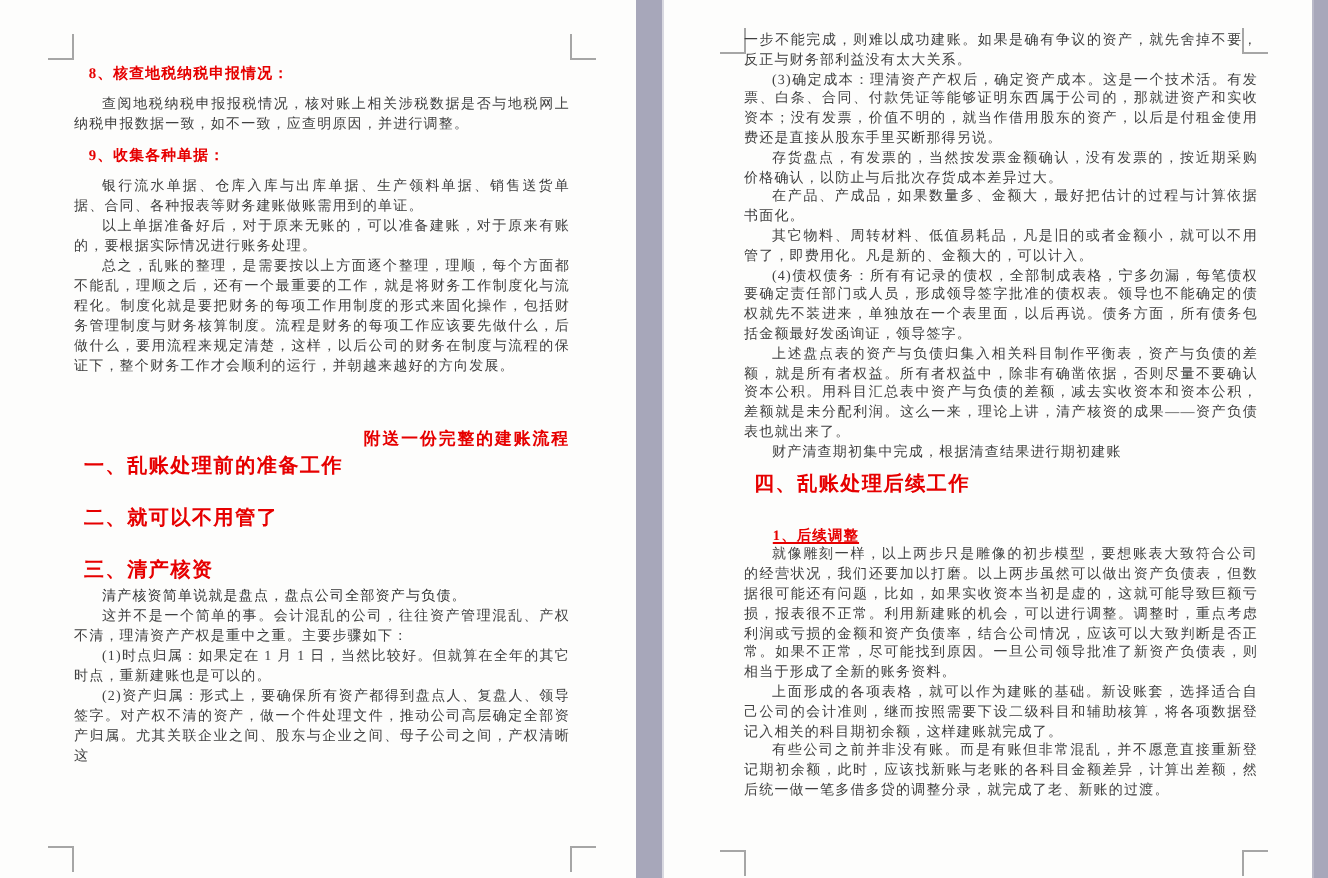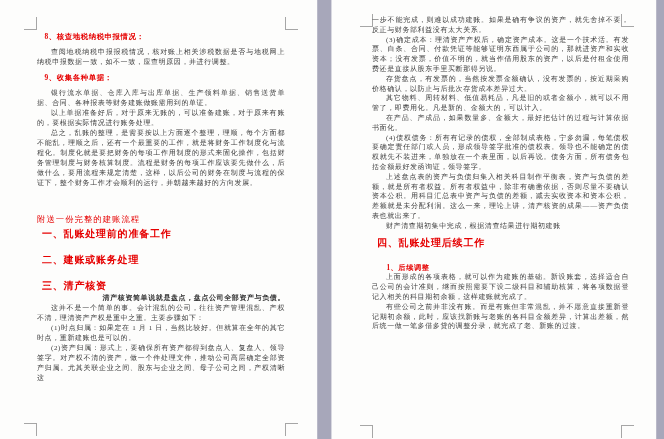--- a/index.html
+++ b/index.html
@@ -6,57 +6,57 @@
   body{
     width:664px;height:439px;overflow:hidden;
     background:#a7a7ba;
     font-family:"Liberation Serif","DejaVu Serif",serif;
   }
   .workspace{position:relative;width:664px;height:439px;background:#a7a7ba;}
   .page{
     position:absolute;top:0;height:439px;background:#fdfdfc;
     box-shadow:inset -1px 0 0 #b9b9c8;
   }
-  .page-left{left:0;width:318px;border-right:1px solid #8f8fa4;}
+  .page-left{left:0;width:318px;border-right:1px solid #8f8fa4;padding-left:33px;}
   .page-right{left:331px;width:325px;border-left:1px solid #d8d8e0;border-right:1px solid #8f8fa4;}
   .page-gap{position:absolute;top:0;left:318px;width:13px;height:439px;background:#a7a7ba;}
   .right-strip{position:absolute;top:0;left:657px;width:7px;height:439px;background:#a7a7ba;}
 
   .content{position:absolute;word-break:break-all;}
   .page-left .content{left:37px;top:26px;width:248px;}
   .page-right .content{left:40px;top:16px;width:257px;}
 
   .para{
     font-size:7px;line-height:10px;letter-spacing:.6px;
     color:#404040;text-align:justify;text-indent:2em;margin:0;
   }
   .page-right .para,.page-right .boldline,.page-right .sub{line-height:9.8px;}
   .para.cont{text-indent:0;}
   .h-num{
     color:#e60000;font-weight:bold;font-size:7.4px;line-height:10px;
     letter-spacing:.6px;text-indent:1em;margin:6px 0 5px;
   }
   .ctitle{
-    color:#e60000;font-weight:normal;font-size:8.4px;line-height:11px;
-    letter-spacing:1px;text-align:left;margin:26px 0 4px;
+    color:#e60000;font-weight:bold;font-size:8.4px;line-height:11px;
+    letter-spacing:1px;text-align:right;margin:26px 0 4px;
   }
   .section{
     color:#e60000;font-weight:bold;font-size:10px;line-height:10px;
     letter-spacing:.8px;text-indent:.5em;margin:2px 0 16px;
   }
   .section.gap{margin-top:6px;}
   .section.tight{margin-bottom:2px;}
   .sub{
     color:#e60000;font-weight:bold;font-size:7.2px;line-height:10px;
     letter-spacing:.6px;text-indent:2em;margin:0;
   }
-  .sub.gap{margin-top:12px;}
+  .sub.gap{margin-top:12px;text-decoration:underline;}
   .boldline{
-    font-weight:bold;color:#333;font-size:7px;line-height:10px;
-    letter-spacing:.6px;text-indent:2em;margin:0;text-align:right;
+    font-weight:normal;color:#333;font-size:7px;line-height:10px;
+    letter-spacing:.6px;text-indent:2em;margin:0;
   }
 
   .cropmark{position:absolute;width:12px;height:12px;}
   .cropmark.tl{border-right:1px solid #a6a6a6;border-bottom:1px solid #a6a6a6;}
   .cropmark.tr{border-left:1px solid #a6a6a6;border-bottom:1px solid #a6a6a6;}
   .cropmark.bl{border-right:1px solid #a6a6a6;border-top:1px solid #a6a6a6;}
   .cropmark.br{border-left:1px solid #a6a6a6;border-top:1px solid #a6a6a6;}
   .page-left  .cropmark.tl{left:24px;top:17px;}
   .page-left  .cropmark.tr{left:285px;top:17px;}
   .page-left  .cropmark.bl{left:24px;top:423px;}
@@ -78,46 +78,47 @@
     <div class="cropmark br"></div>
     <div class="content">
         <div class="h-num">8、核查地税纳税申报情况：</div>
         <div class="para">查阅地税纳税申报报税情况，核对账上相关涉税数据是否与地税网上纳税申报数据一致，如不一致，应查明原因，并进行调整。</div>
         <div class="h-num">9、收集各种单据：</div>
         <div class="para">银行流水单据、仓库入库与出库单据、生产领料单据、销售送货单据、合同、各种报表等财务建账做账需用到的单证。</div>
         <div class="para">以上单据准备好后，对于原来无账的，可以准备建账，对于原来有账的，要根据实际情况进行账务处理。</div>
         <div class="para">总之，乱账的整理，是需要按以上方面逐个整理，理顺，每个方面都不能乱，理顺之后，还有一个最重要的工作，就是将财务工作制度化与流程化。制度化就是要把财务的每项工作用制度的形式来固化操作，包括财务管理制度与财务核算制度。流程是财务的每项工作应该要先做什么，后做什么，要用流程来规定清楚，这样，以后公司的财务在制度与流程的保证下，整个财务工作才会顺利的运行，并朝越来越好的方向发展。</div>
         <div class="ctitle">附送一份完整的建账流程</div>
         <div class="section">一、乱账处理前的准备工作</div>
-        <div class="section">二、建账或账务处理</div>
+        <div class="section">二、就可以不用管了</div>
         <div class="section gap tight">三、清产核资</div>
         <div class="boldline">清产核资简单说就是盘点，盘点公司全部资产与负债。</div>
         <div class="para">这并不是一个简单的事。会计混乱的公司，往往资产管理混乱、产权不清，理清资产产权是重中之重。主要步骤如下：</div>
         <div class="para">(1)时点归属：如果定在 1 月 1 日，当然比较好。但就算在全年的其它时点，重新建账也是可以的。</div>
         <div class="para">(2)资产归属：形式上，要确保所有资产都得到盘点人、复盘人、领导签字。对产权不清的资产，做一个件处理文件，推动公司高层确定全部资产归属。尤其关联企业之间、股东与企业之间、母子公司之间，产权清晰这</div>
       </div>
   </div>
 
   <div class="page-gap"></div>
 
   <div class="page page-right">
     <div class="cropmark tl"></div>
     <div class="cropmark tr"></div>
     <div class="cropmark bl"></div>
     <div class="cropmark br"></div>
     <div class="content">
         <div class="para cont">一步不能完成，则难以成功建账。如果是确有争议的资产，就先舍掉不要，反正与财务部利益没有太大关系。</div>
         <div class="para">(3)确定成本：理清资产产权后，确定资产成本。这是一个技术活。有发票、白条、合同、付款凭证等能够证明东西属于公司的，那就进资产和实收资本；没有发票，价值不明的，就当作借用股东的资产，以后是付租金使用费还是直接从股东手里买断那得另说。</div>
         <div class="para">存货盘点，有发票的，当然按发票金额确认，没有发票的，按近期采购价格确认，以防止与后批次存货成本差异过大。</div>
+        <div class="para">在产品、产成品，如果数量多、金额大，最好把估计的过程与计算依据书面化。</div>
         <div class="para">其它物料、周转材料、低值易耗品，凡是旧的或者金额小，就可以不用管了，即费用化。凡是新的、金额大的，可以计入。</div>
-        <div class="para">在产品、产成品，如果数量多、金额大，最好把估计的过程与计算依据书面化。</div>
         <div class="para">(4)债权债务：所有有记录的债权，全部制成表格，宁多勿漏，每笔债权要确定责任部门或人员，形成领导签字批准的债权表。领导也不能确定的债权就先不装进来，单独放在一个表里面，以后再说。债务方面，所有债务包括金额最好发函询证，领导签字。</div>
         <div class="para">上述盘点表的资产与负债归集入相关科目制作平衡表，资产与负债的差额，就是所有者权益。所有者权益中，除非有确凿依据，否则尽量不要确认资本公积。用科目汇总表中资产与负债的差额，减去实收资本和资本公积，差额就是未分配利润。这么一来，理论上讲，清产核资的成果——资产负债表也就出来了。</div>
         <div class="para">财产清查期初集中完成，根据清查结果进行期初建账</div>
         <div class="section gap">四、乱账处理后续工作</div>
         <div class="sub gap">1、后续调整</div>
+        <div class="para">就像雕刻一样，以上两步只是雕像的初步模型，要想账表大致符合公司的经营状况，我们还要加以打磨。以上两步虽然可以做出资产负债表，但数据很可能还有问题，比如，如果实收资本当初是虚的，这就可能导致巨额亏损，报表很不正常。利用新建账的机会，可以进行调整。调整时，重点考虑利润或亏损的金额和资产负债率，结合公司情况，应该可以大致判断是否正常。如果不正常，尽可能找到原因。一旦公司领导批准了新资产负债表，则相当于形成了全新的账务资料。</div>
         <div class="para">上面形成的各项表格，就可以作为建账的基础。新设账套，选择适合自己公司的会计准则，继而按照需要下设二级科目和辅助核算，将各项数据登记入相关的科目期初余额，这样建账就完成了。</div>
         <div class="para">有些公司之前并非没有账。而是有账但非常混乱，并不愿意直接重新登记期初余额，此时，应该找新账与老账的各科目金额差异，计算出差额，然后统一做一笔多借多贷的调整分录，就完成了老、新账的过渡。</div>
       </div>
   </div>
 
   <div class="right-strip"></div>
 </div>
 
 </body></html>

